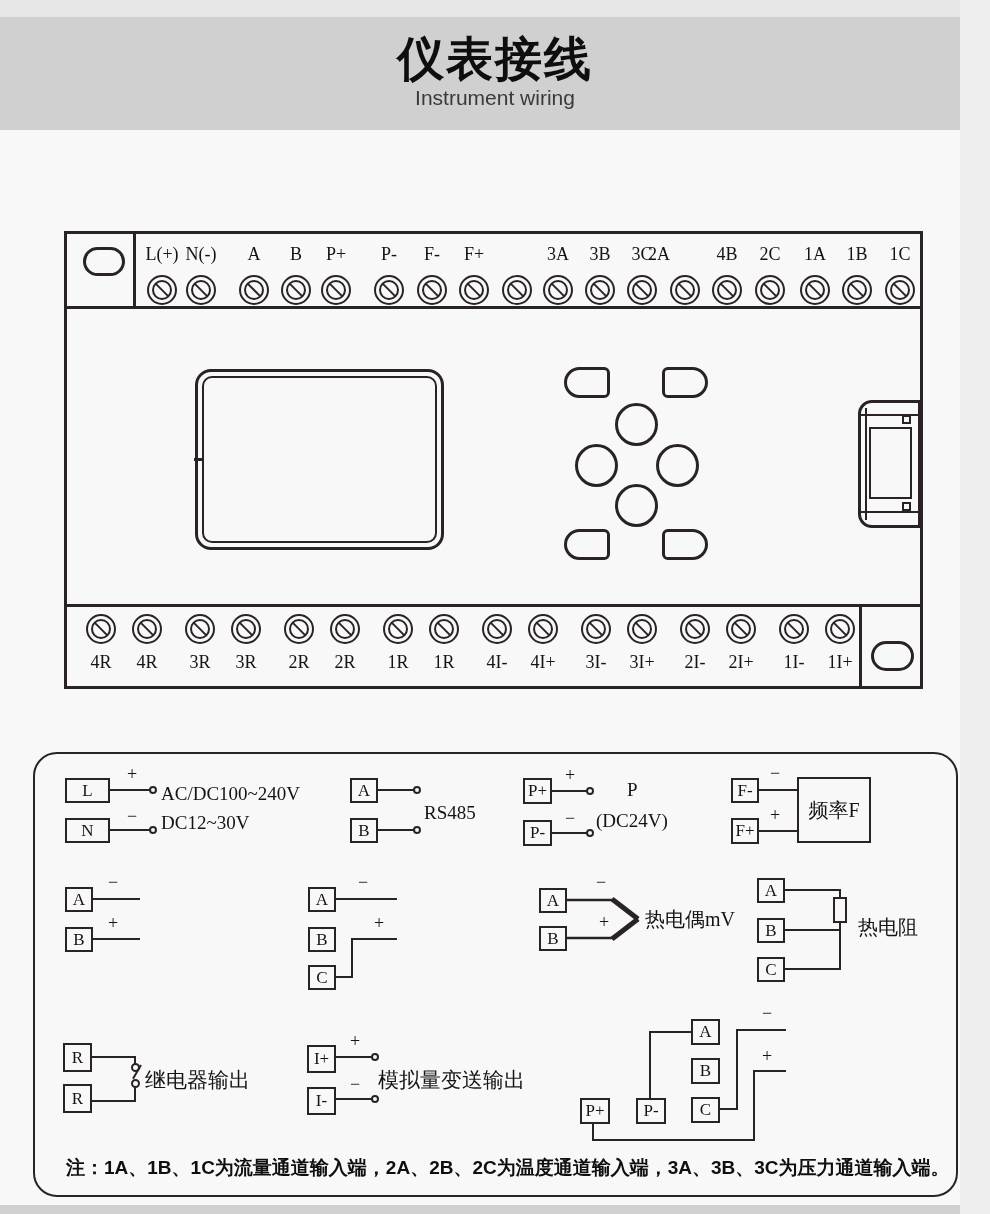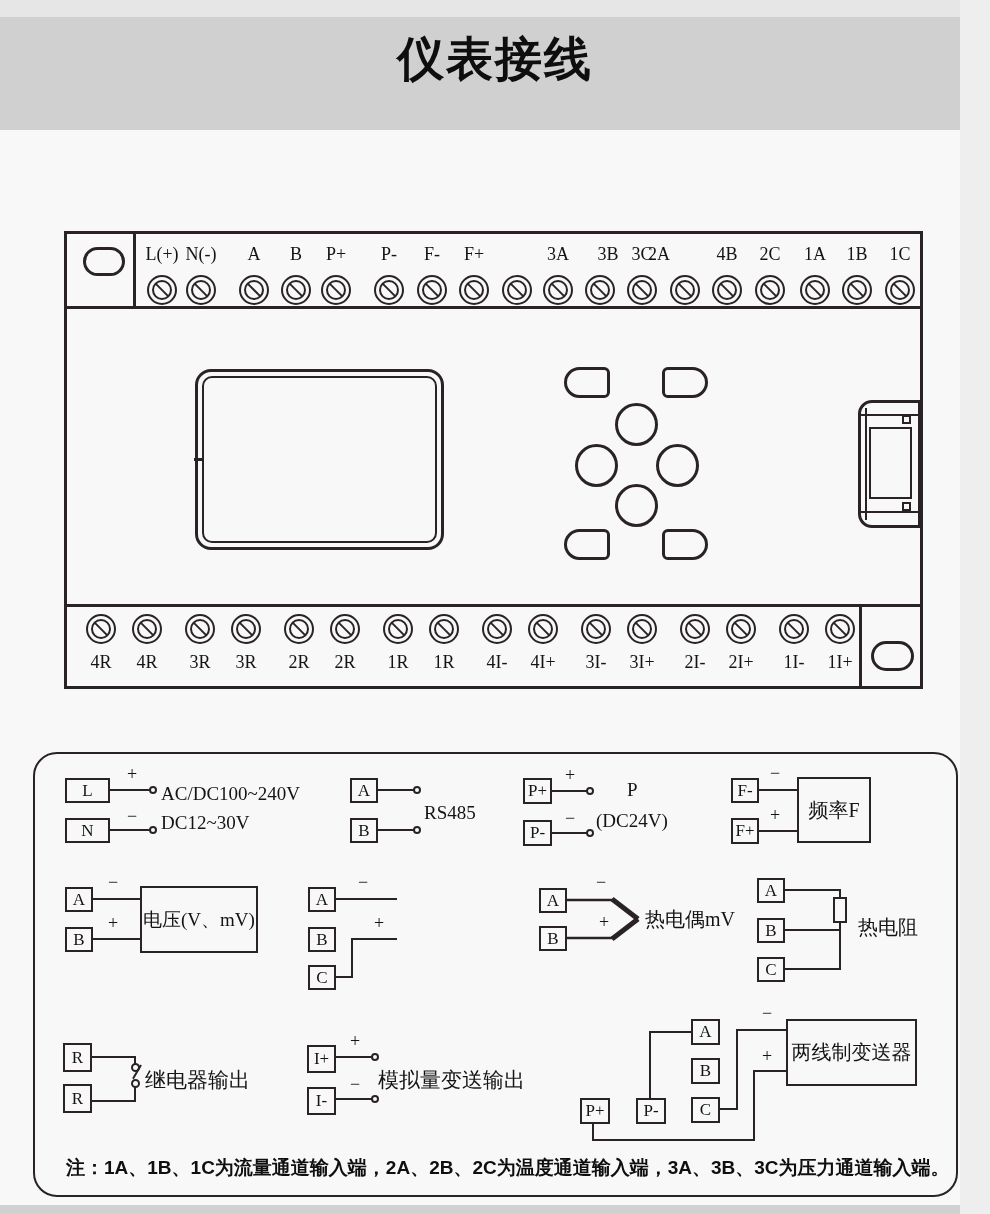--- a/index.html
+++ b/index.html
@@ -41,36 +41,37 @@
   .resistor{position:absolute;border:2px solid #2a2326;box-sizing:border-box;background:#f8f8f8;}
 </style>
 </head>
 <body>
 
 <div class="page">
 
   <div class="abs topstrip"></div>
   <div class="abs band"></div>
   <div class="abs title">仪表接线</div>
+  <div class="abs subtitle">Instrument wiring</div>
 
   <div class="abs rect" style="left:64px;top:231px;width:859px;height:458px;"></div>
   <div class="lineh" style="left:64px;top:306px;width:859px;"></div>
   <div class="linev" style="left:133px;top:231px;height:78px;"></div>
   <div class="abs oval" style="left:83px;top:247px;width:42px;height:29px;"></div>
 
   <span class="tlabel serif" style="left:162px;top:244px;">L(+)</span>
   <span class="tlabel serif" style="left:201px;top:244px;">N(-)</span>
   <span class="tlabel serif" style="left:254px;top:244px;">A</span>
   <span class="tlabel serif" style="left:296px;top:244px;">B</span>
   <span class="tlabel serif" style="left:336px;top:244px;">P+</span>
   <span class="tlabel serif" style="left:389px;top:244px;">P-</span>
   <span class="tlabel serif" style="left:432px;top:244px;">F-</span>
   <span class="tlabel serif" style="left:474px;top:244px;">F+</span>
   <span class="tlabel serif" style="left:558px;top:244px;">3A</span>
-  <span class="tlabel serif" style="left:600px;top:244px;margin-left:8px;">3B</span>
+  <span class="tlabel serif" style="left:600px;top:244px;">3B</span>
   <span class="tlabel serif" style="left:642px;top:244px;">3C</span>
   <span class="tlabel serif" style="left:659px;top:244px;">2A</span>
   <span class="tlabel serif" style="left:727px;top:244px;">4B</span>
   <span class="tlabel serif" style="left:770px;top:244px;">2C</span>
   <span class="tlabel serif" style="left:815px;top:244px;">1A</span>
   <span class="tlabel serif" style="left:857px;top:244px;">1B</span>
   <span class="tlabel serif" style="left:900px;top:244px;">1C</span>
 
   <div class="screw" style="left:147px;top:275px;"></div>
   <div class="screw" style="left:186px;top:275px;"></div>
@@ -189,21 +190,20 @@
   <span class="sign" style="left:770px;top:763px;">−</span>
   <span class="sign" style="left:770px;top:805px;">+</span>
   <div class="bigbox" style="left:797px;top:777px;width:74px;height:66px;">频率F</div>
 
   <div class="tbox" style="left:65px;top:887px;width:28px;height:25px;">A</div>
   <div class="tbox" style="left:65px;top:927px;width:28px;height:25px;">B</div>
   <div class="wh" style="left:93px;top:898px;width:47px;"></div>
   <div class="wh" style="left:93px;top:938px;width:47px;"></div>
   <span class="sign" style="left:108px;top:872px;">−</span>
   <span class="sign" style="left:108px;top:913px;">+</span>
-  <div class="bigbox" style="left:140px;top:886px;width:118px;height:67px;font-size:19px;">电压(V、mV)</div>
 
   <div class="tbox" style="left:308px;top:887px;width:28px;height:25px;">A</div>
   <div class="tbox" style="left:308px;top:927px;width:28px;height:25px;">B</div>
   <div class="tbox" style="left:308px;top:965px;width:28px;height:25px;">C</div>
   <div class="wh" style="left:336px;top:898px;width:61px;"></div>
   <div class="wh" style="left:336px;top:976px;width:17px;"></div>
   <div class="wv" style="left:351px;top:938px;height:40px;"></div>
   <div class="wh" style="left:351px;top:938px;width:46px;"></div>
   <span class="sign" style="left:358px;top:872px;">−</span>
   <span class="sign" style="left:374px;top:913px;">+</span>
@@ -249,21 +249,20 @@
   <div class="dot" style="left:371px;top:1095px;"></div>
   <span class="sign" style="left:350px;top:1031px;">+</span>
   <span class="sign" style="left:350px;top:1074px;">−</span>
   <span class="wlabel" style="left:378px;top:1066px;font-size:21px;">模拟量变送输出</span>
 
   <div class="tbox" style="left:691px;top:1019px;width:29px;height:26px;">A</div>
   <div class="tbox" style="left:691px;top:1058px;width:29px;height:26px;">B</div>
   <div class="tbox" style="left:691px;top:1097px;width:29px;height:26px;">C</div>
   <div class="tbox" style="left:580px;top:1098px;width:30px;height:26px;">P+</div>
   <div class="tbox" style="left:636px;top:1098px;width:30px;height:26px;">P-</div>
-  <div class="bigbox" style="left:786px;top:1019px;width:131px;height:67px;">两线制变送器</div>
   <div class="wv" style="left:649px;top:1031px;height:67px;"></div>
   <div class="wh" style="left:649px;top:1031px;width:42px;"></div>
   <div class="wh" style="left:720px;top:1108px;width:18px;"></div>
   <div class="wv" style="left:736px;top:1029px;height:81px;"></div>
   <div class="wh" style="left:736px;top:1029px;width:50px;"></div>
   <span class="sign" style="left:762px;top:1003px;">−</span>
   <div class="wh" style="left:753px;top:1070px;width:33px;"></div>
   <div class="wv" style="left:753px;top:1070px;height:71px;"></div>
   <div class="wh" style="left:592px;top:1139px;width:163px;"></div>
   <div class="wv" style="left:592px;top:1124px;height:17px;"></div>

